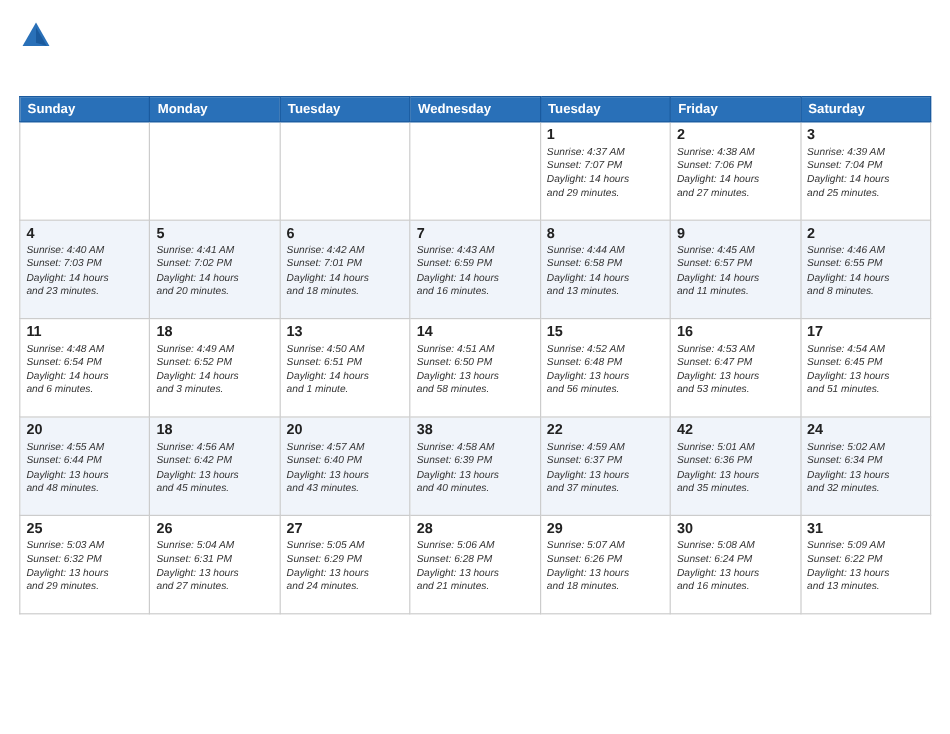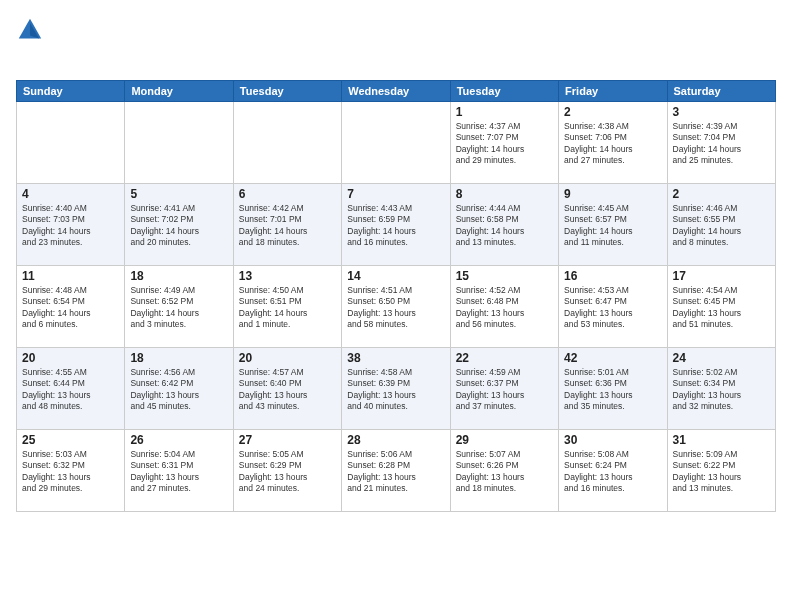--- a/index.html
+++ b/index.html
@@ -80,20 +80,21 @@
     .day-num {
       font-size: 12px;
       font-weight: bold;
       color: #222;
       margin-bottom: 2px;
     }
     .day-info {
       font-size: 8.5px;
       color: #333;
       line-height: 1.35;
+      font-style: italic;
     }
     .empty {
       background: #fff;
     }
   </style>
 </head>
 <body>
 
 <div class="page">
   <div class="header">

